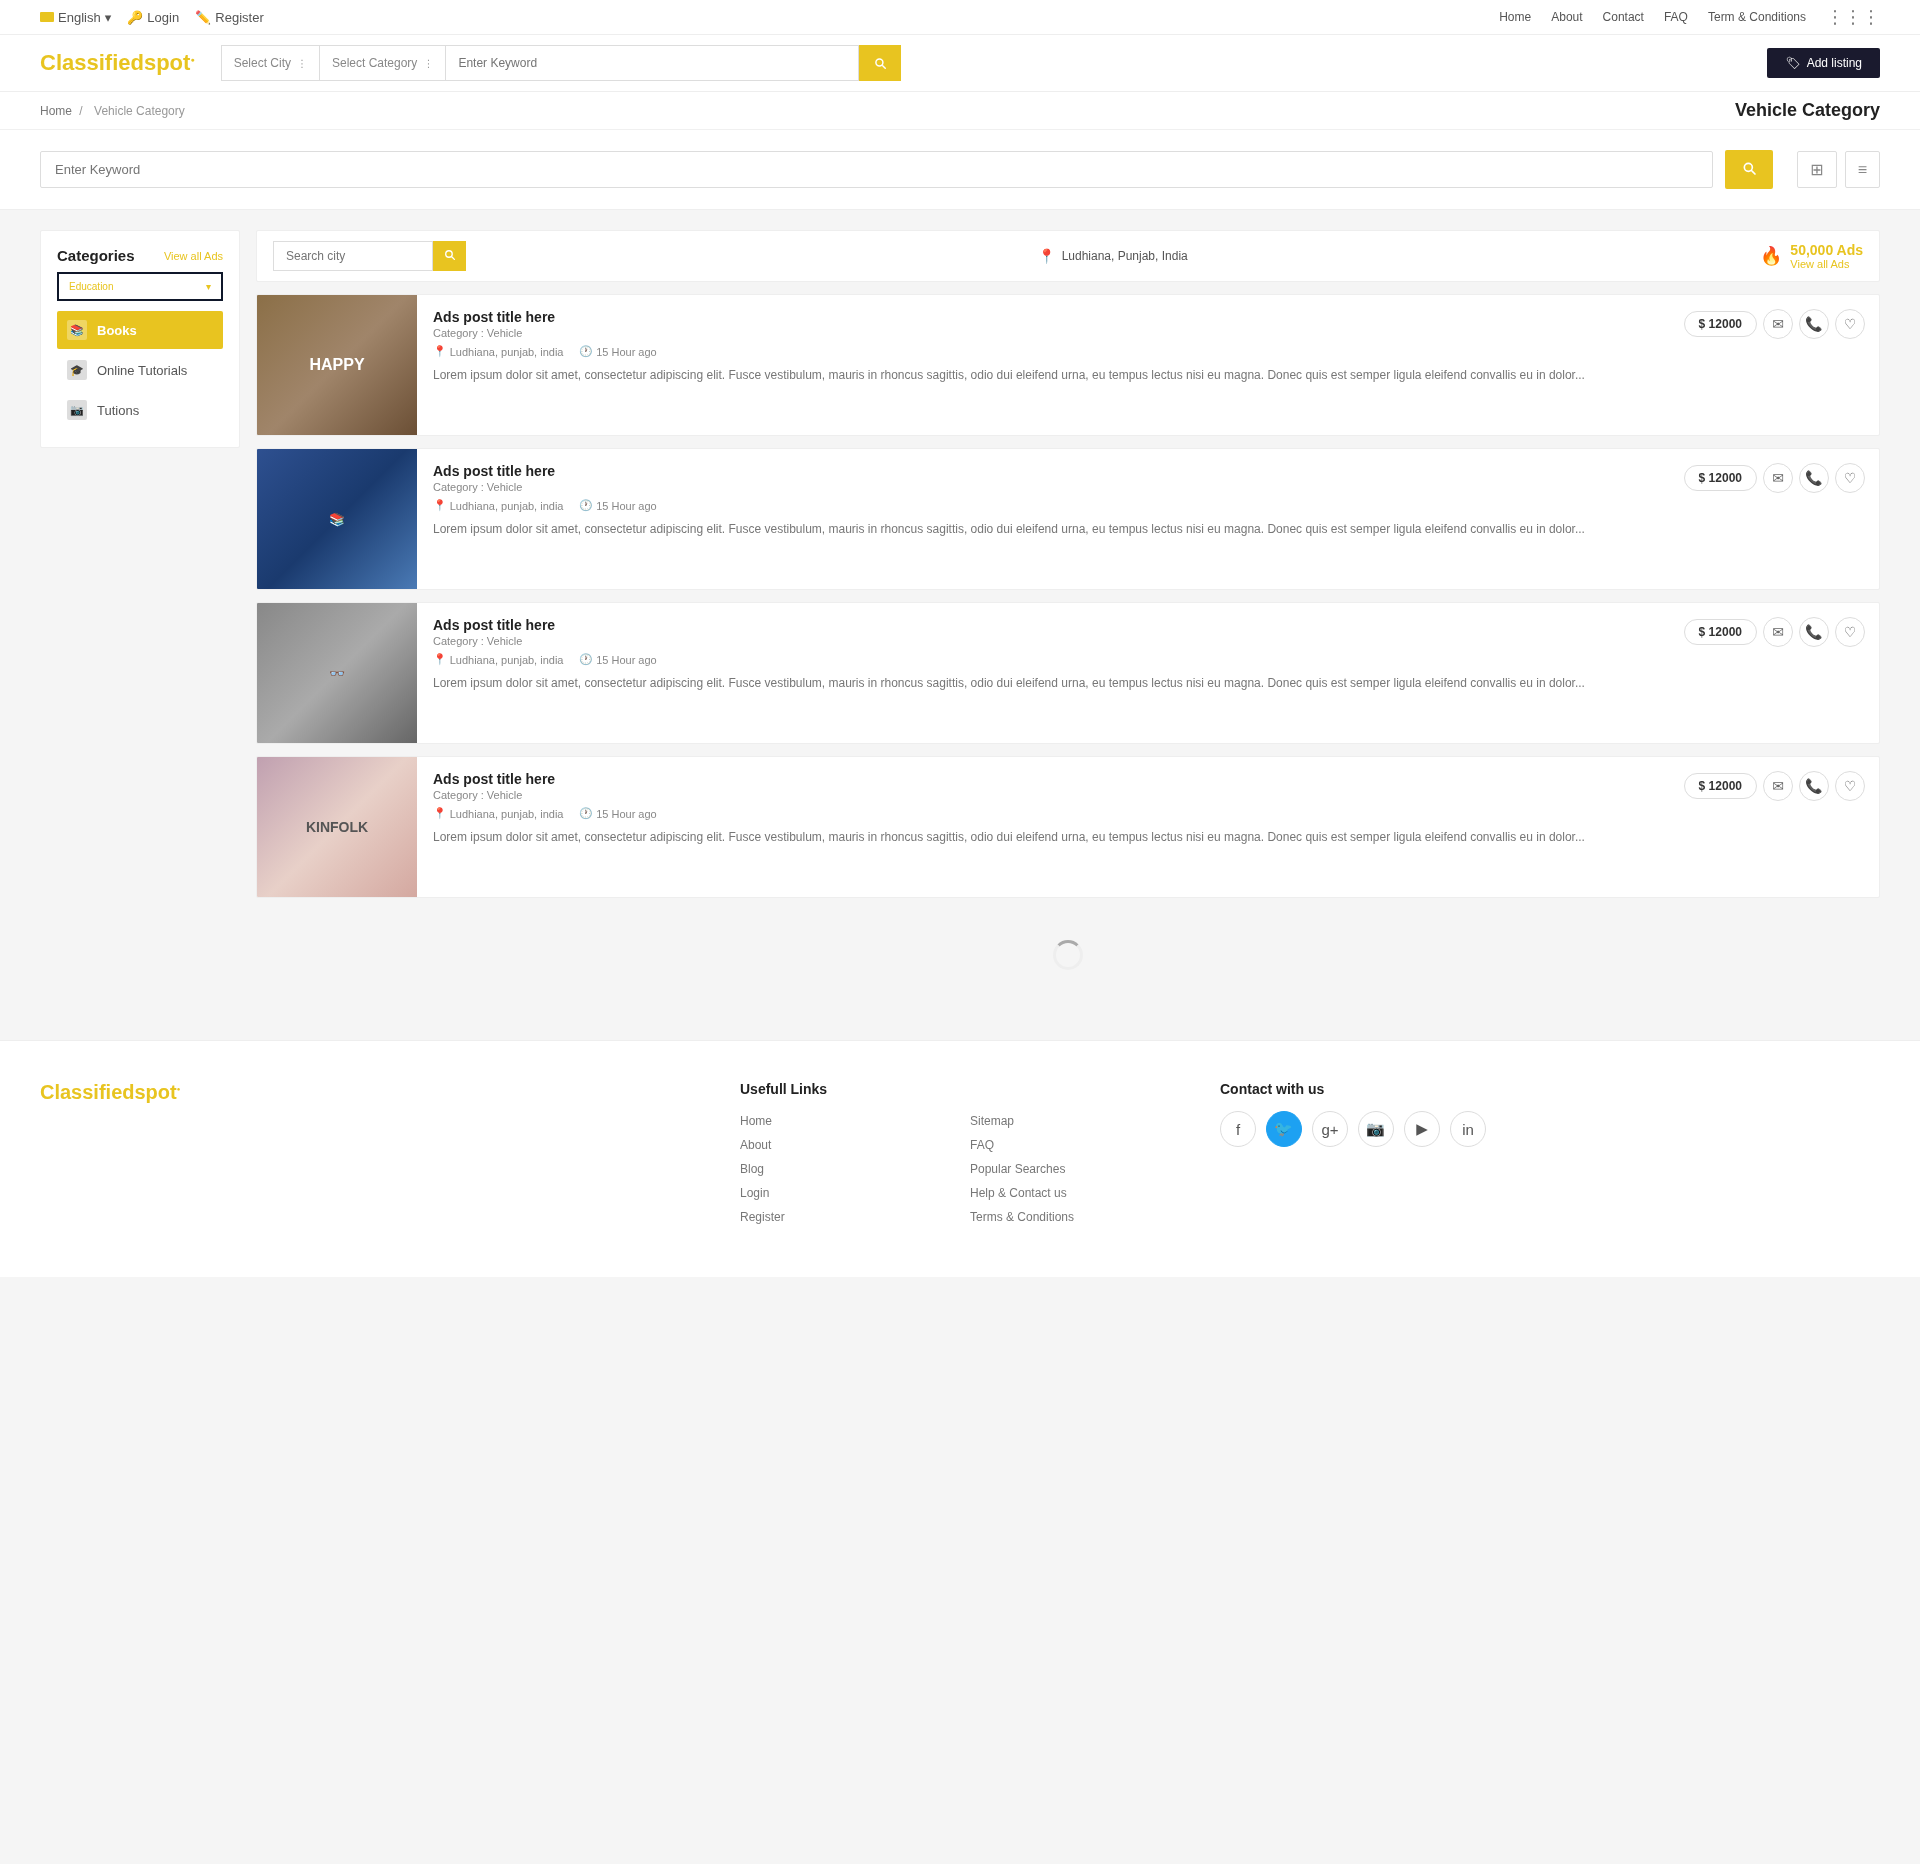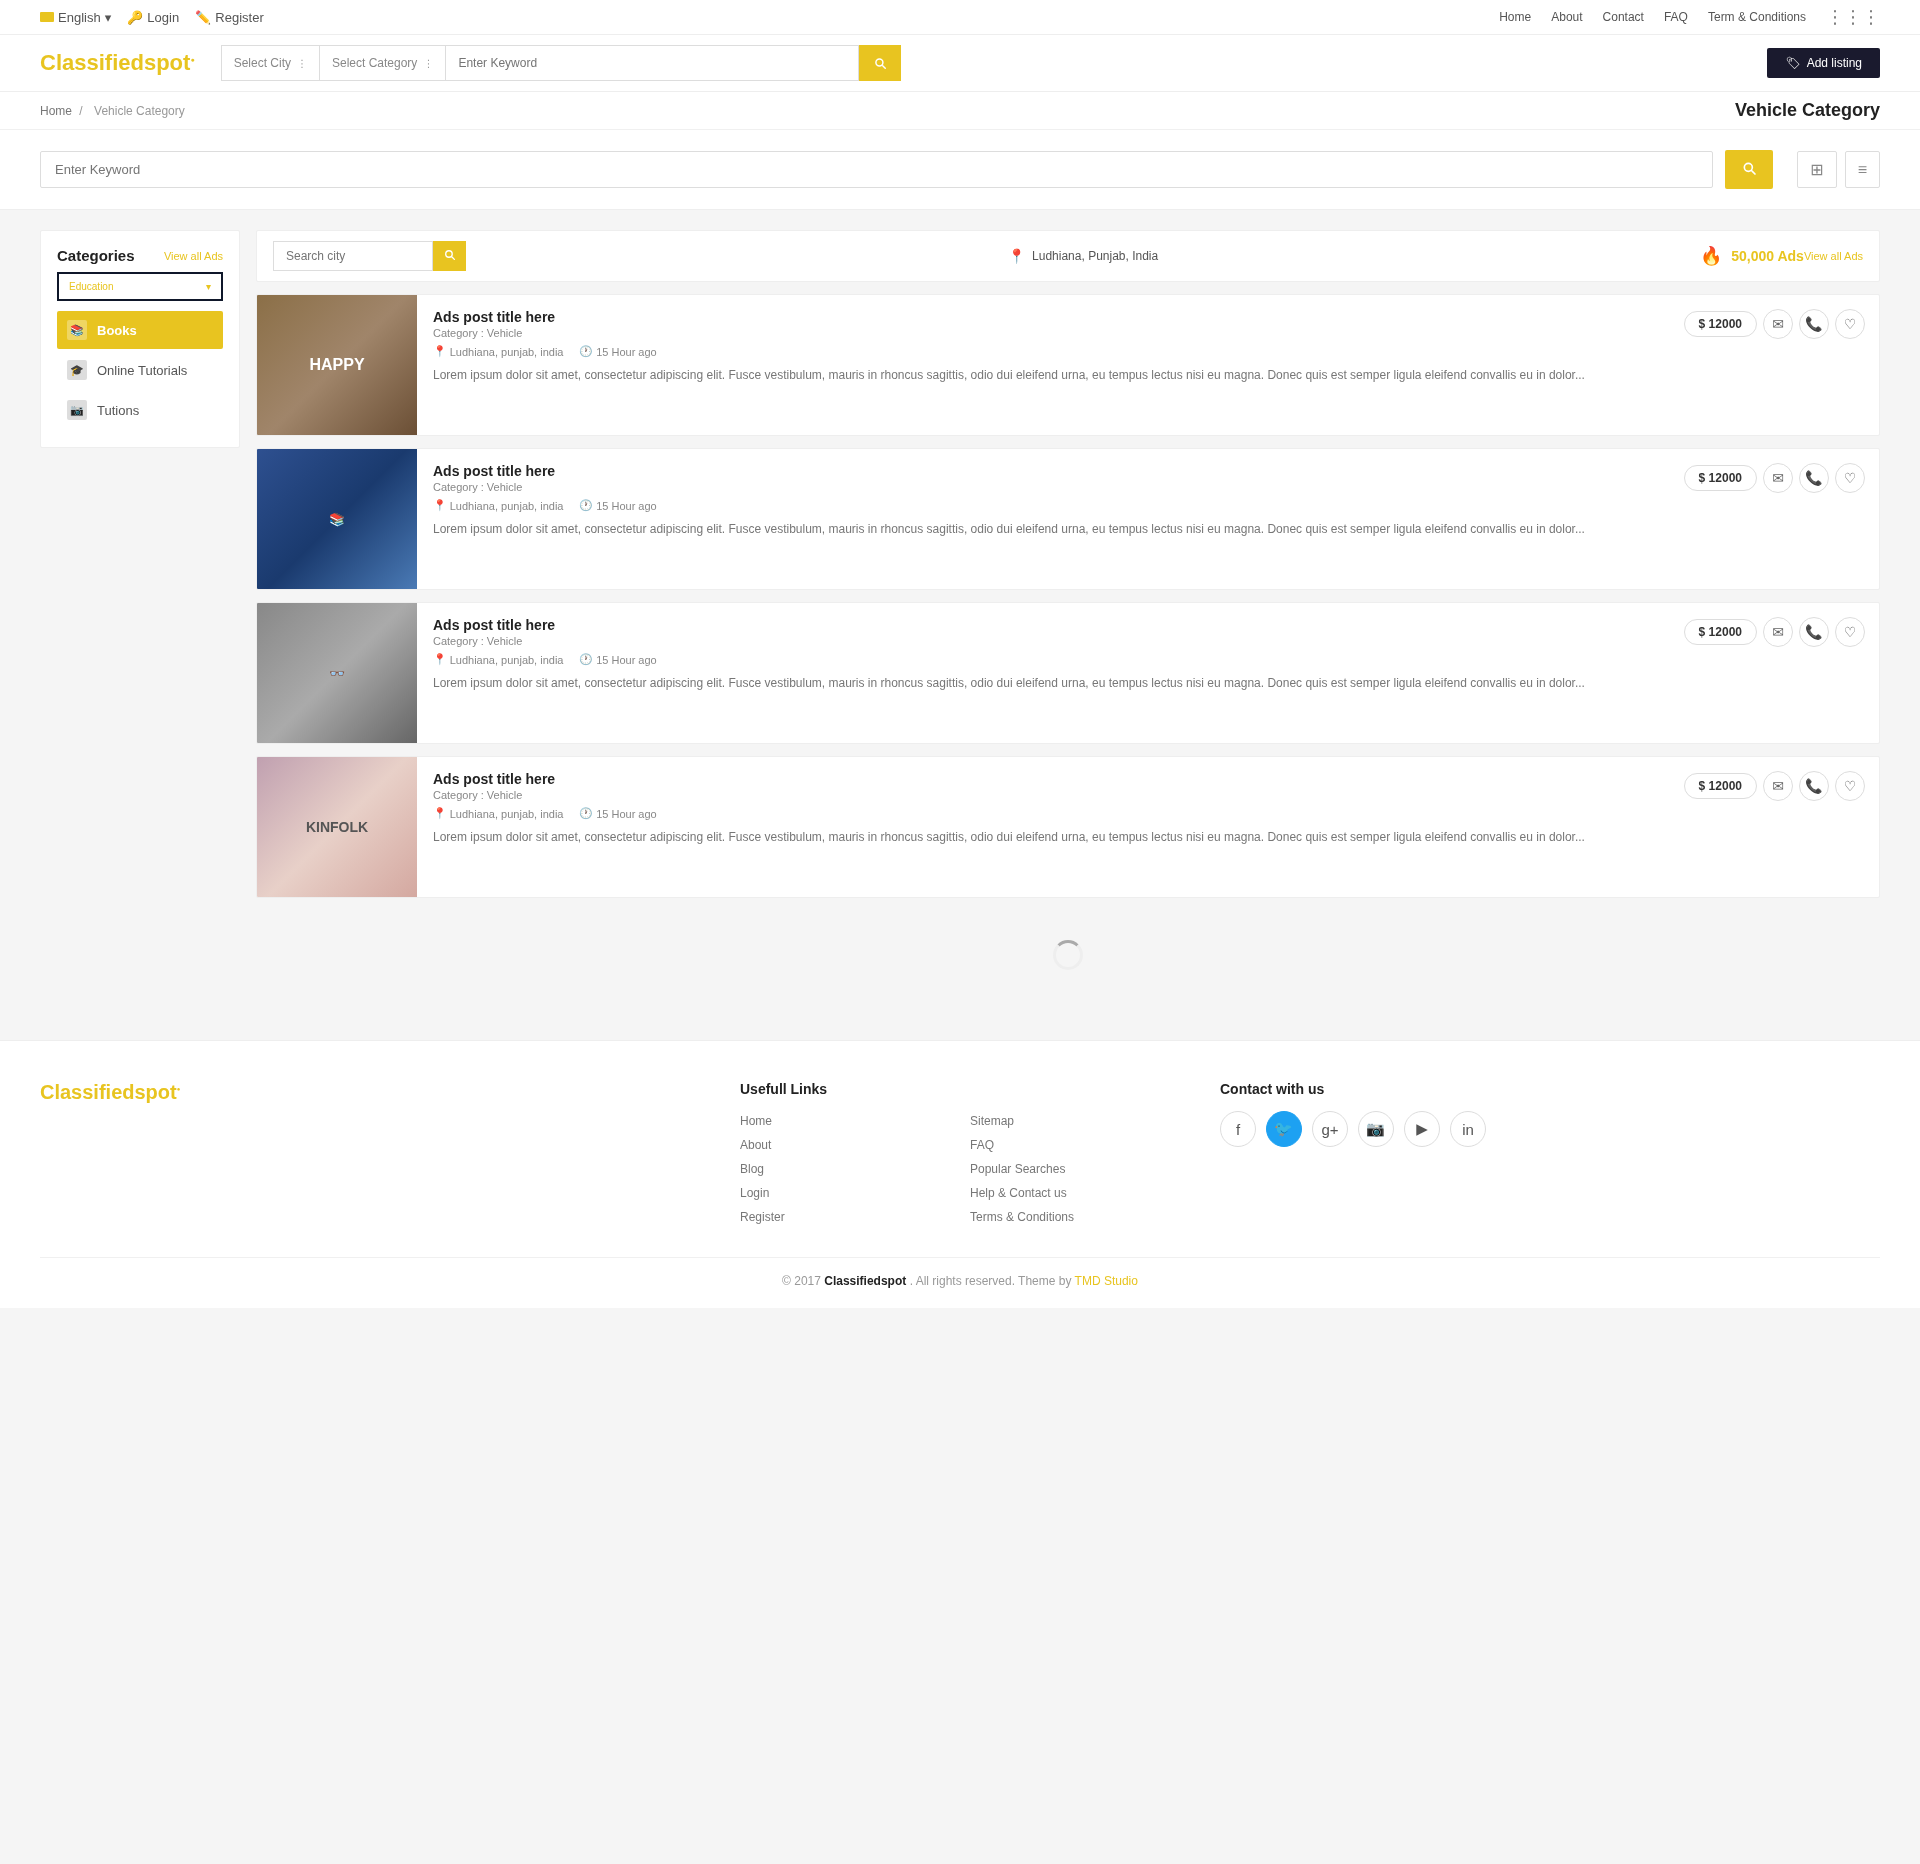--- a/index.html
+++ b/index.html
@@ -59,21 +59,21 @@
     .sidebar-item.active .sidebar-icon { background: rgba(255,255,255,0.3); }
 
     
     .listings-panel { flex: 1; }
     .listings-header { background: #fff; border: 1px solid #eee; padding: 10px 16px; display: flex; align-items: center; justify-content: space-between; margin-bottom: 12px; border-radius: 2px; }
     .city-search { display: flex; align-items: center; gap: 0; }
     .city-search input { border: 1px solid #ddd; padding: 7px 12px; font-size: 12px; outline: none; width: 160px; }
     .city-search-btn { background: #e8c420; border: none; padding: 7px 10px; cursor: pointer; }
     .location-info { display: flex; align-items: center; gap: 6px; font-size: 12px; color: #555; }
     .location-pin { color: #888; font-size: 14px; }
-    .ads-count { display: flex; flex-direction: row; align-items: center; }
+    .ads-count { display: flex; flex-direction: column; align-items: flex-start; }
     .ads-count-num { font-size: 14px; font-weight: bold; color: #e8c420; }
     .ads-count-link { font-size: 11px; color: #e8c420; cursor: pointer; text-decoration: none; }
     .fire-icon { font-size: 18px; }
 
     
     .ad-card { background: #fff; border: 1px solid #eee; border-radius: 2px; margin-bottom: 12px; display: flex; gap: 0; overflow: hidden; }
     .ad-img-placeholder { width: 160px; height: 140px; flex-shrink: 0; background: #ccc; display: flex; align-items: center; justify-content: center; color: #999; font-size: 12px; overflow: hidden; }
     .ad-body { flex: 1; padding: 14px 16px; position: relative; }
     .ad-title { font-size: 14px; font-weight: bold; color: #222; margin-bottom: 2px; cursor: pointer; }
     .ad-category { font-size: 11px; color: #888; margin-bottom: 6px; }
@@ -366,19 +366,13 @@
         <a href="#" class="social-icon">f</a>
         <a href="#" class="social-icon twitter">🐦</a>
         <a href="#" class="social-icon">g+</a>
         <a href="#" class="social-icon">📷</a>
         <a href="#" class="social-icon">▶</a>
         <a href="#" class="social-icon">in</a>
       </div>
     </div>
   </div>
 
-  <div class="footer-bottom">
-    <span>© 2017</span>
-    <strong>Classifiedspot</strong>
-    <span>. All rights reserved. Theme by</span>
-    <a href="#">TMD Studio</a>
-  </div>
 </footer>
 
 </body></html>

